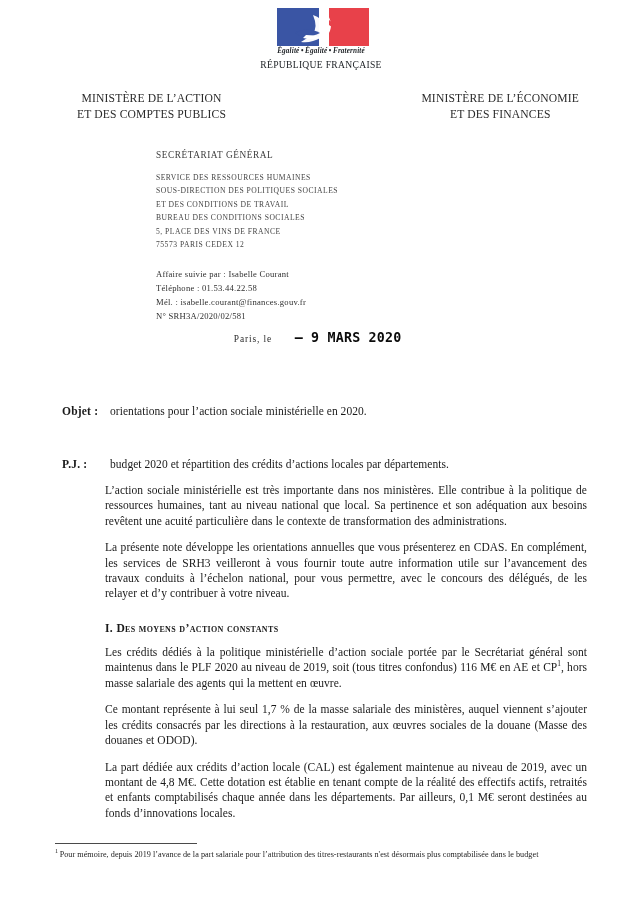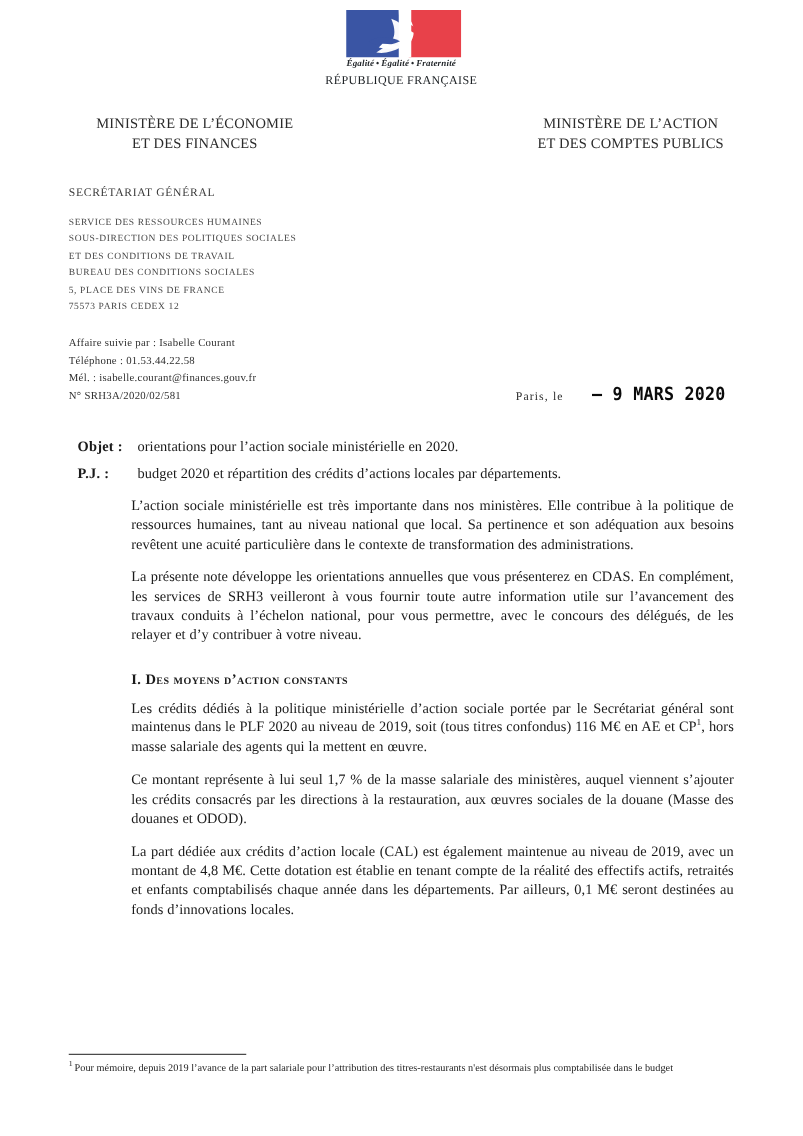--- a/index.html
+++ b/index.html
@@ -75,22 +75,23 @@
     line-height: 1.42;
     color: #2a2a2a;
     letter-spacing: 0.15px;
   }
   .ministry .l2 { display: block; }
 
   
   .meta-row {
     display: flex;
     justify-content: space-between;
-    align-items: flex-end;
+    align-items: center;
     margin-top: 26px;
+    flex-direction: column;
   }
   .sender {
     width: 330px;
   }
   .sg-title {
     font-size: 9.3px;
     font-variant: small-caps;
     letter-spacing: 0.55px;
     color: #3c3c3c;
   }
@@ -165,20 +166,21 @@
     margin-bottom: 9px;
   }
   .field-label {
     font-weight: 700;
     width: 48px;
     flex: 0 0 48px;
     letter-spacing: 0.2px;
   }
   .field-value {
     letter-spacing: 0.05px;
+    margin-top: 32px;
   }
 
   
   .body-block {
     margin-top: 13px;
     padding-left: 50px;
     padding-right: 0px;
   }
   .para {
     font-size: 11.5px;
@@ -246,26 +248,26 @@
       <path d="M56 12 q4 2 5 6 q-3 1 -5 -1 z" fill="#e8414a"></path>
     </svg>
     <div class="motto">
       <span>Égalité</span><span class="sep">•</span><span>Égalité</span><span class="sep">•</span><span>Fraternité</span>
     </div>
     <div class="rf-line">RÉPUBLIQUE FRANÇAISE</div>
   </div>
 
   <div class="ministries">
     <div class="ministry">
+      <span>MINISTÈRE DE L’ACTION</span>
+      <span class="l2">ET DES COMPTES PUBLICS</span>
+    </div>
+    <div class="ministry">
       <span>MINISTÈRE DE L’ÉCONOMIE</span>
       <span class="l2">ET DES FINANCES</span>
-    </div>
-    <div class="ministry">
-      <span>MINISTÈRE DE L’ACTION</span>
-      <span class="l2">ET DES COMPTES PUBLICS</span>
     </div>
   </div>
 
   <div class="meta-row">
     <div class="sender">
       <div class="sg-title">SECRÉTARIAT GÉNÉRAL</div>
       <div class="addr">
         <div>SERVICE DES RESSOURCES HUMAINES</div>
         <div>SOUS-DIRECTION DES POLITIQUES SOCIALES</div>
         <div>ET DES CONDITIONS DE TRAVAIL</div>

